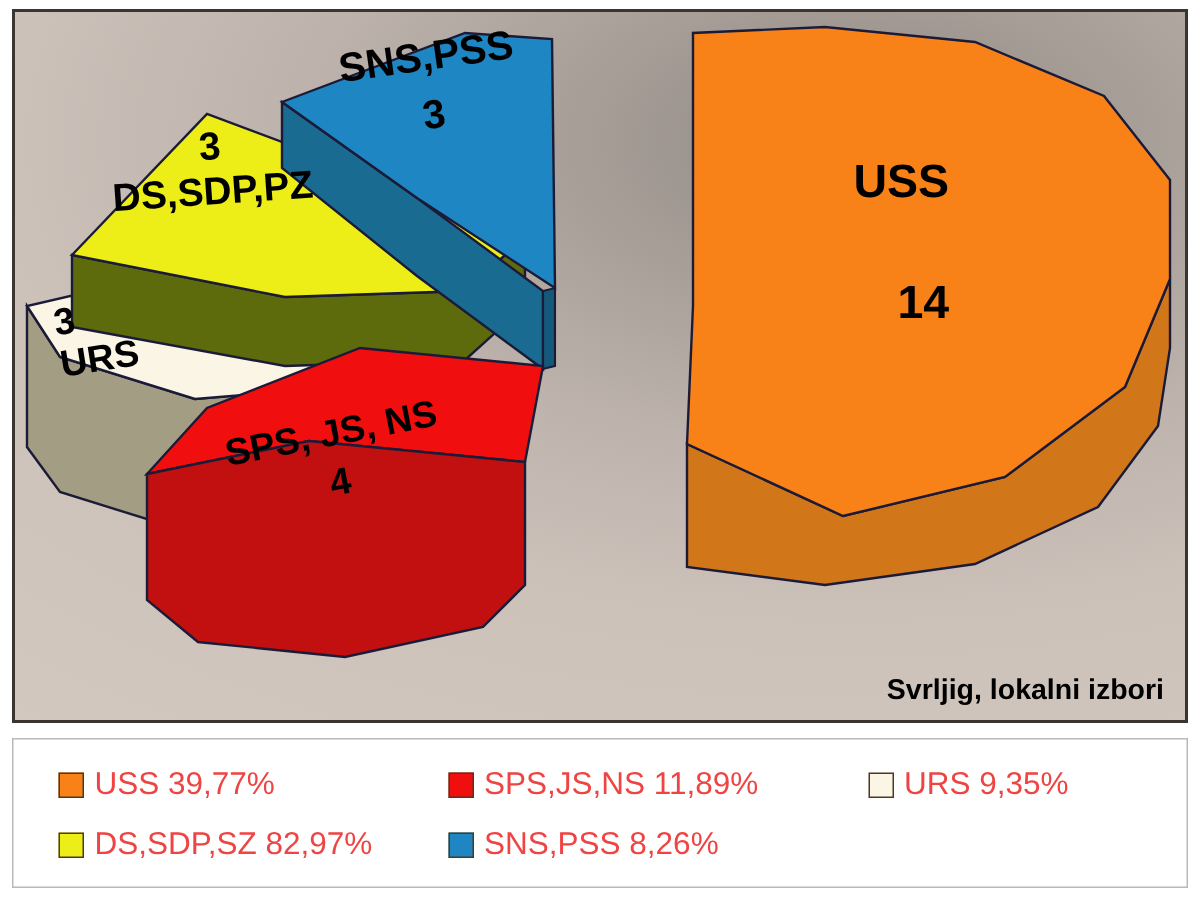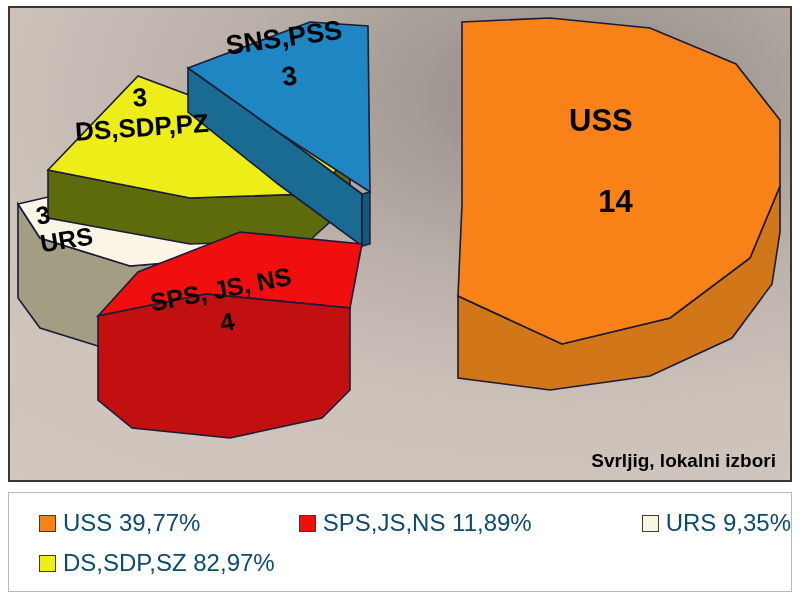--- a/index.html
+++ b/index.html
@@ -155,32 +155,32 @@
     height: 40px;
     align-items: center;
   }
   .legend-item {
     display: flex;
     align-items: center;
     white-space: nowrap;
   }
   .legend-item.col1 { width: 270px; padding-left: 30px; box-sizing: border-box; }
   .legend-item.col2 { width: 290px; padding-left: 28px; }
-  .legend-item.col3 { width: 220px; justify-content: flex-end; }
+  .legend-item.col3 { width: 220px; }
   .swatch {
     width: 17px;
     height: 17px;
     border: 1px solid #4a3a20;
     box-sizing: border-box;
     margin-right: 7px;
     flex: 0 0 auto;
   }
   .legend-text {
-    font-size: 24px;
-    color: #0c4a6e;
+    font-size: 21px;
+    color: #ef4444;
     font-family: "Liberation Sans", sans-serif;
   }
 </style>
 </head>
 <body>
 
 <div id="chart-root">
 
   <div id="plot-area">
 
@@ -265,18 +265,22 @@
         <span class="swatch" style="background:#FBF5E6"></span>
         <span class="legend-text">URS 9,35%</span>
       </div>
     </div>
 
     <div class="legend-row">
       <div class="legend-item col1">
         <span class="swatch" style="background:#EDEE18"></span>
         <span class="legend-text">DS,SDP,SZ 82,97%</span>
       </div>
+      <div class="legend-item col2">
+        <span class="swatch" style="background:#1F86C4"></span>
+        <span class="legend-text">SNS,PSS 8,26%</span>
+      </div>
       <div class="legend-item col3"></div>
     </div>
 
   </div>
 
 </div>
 
 </body></html>

